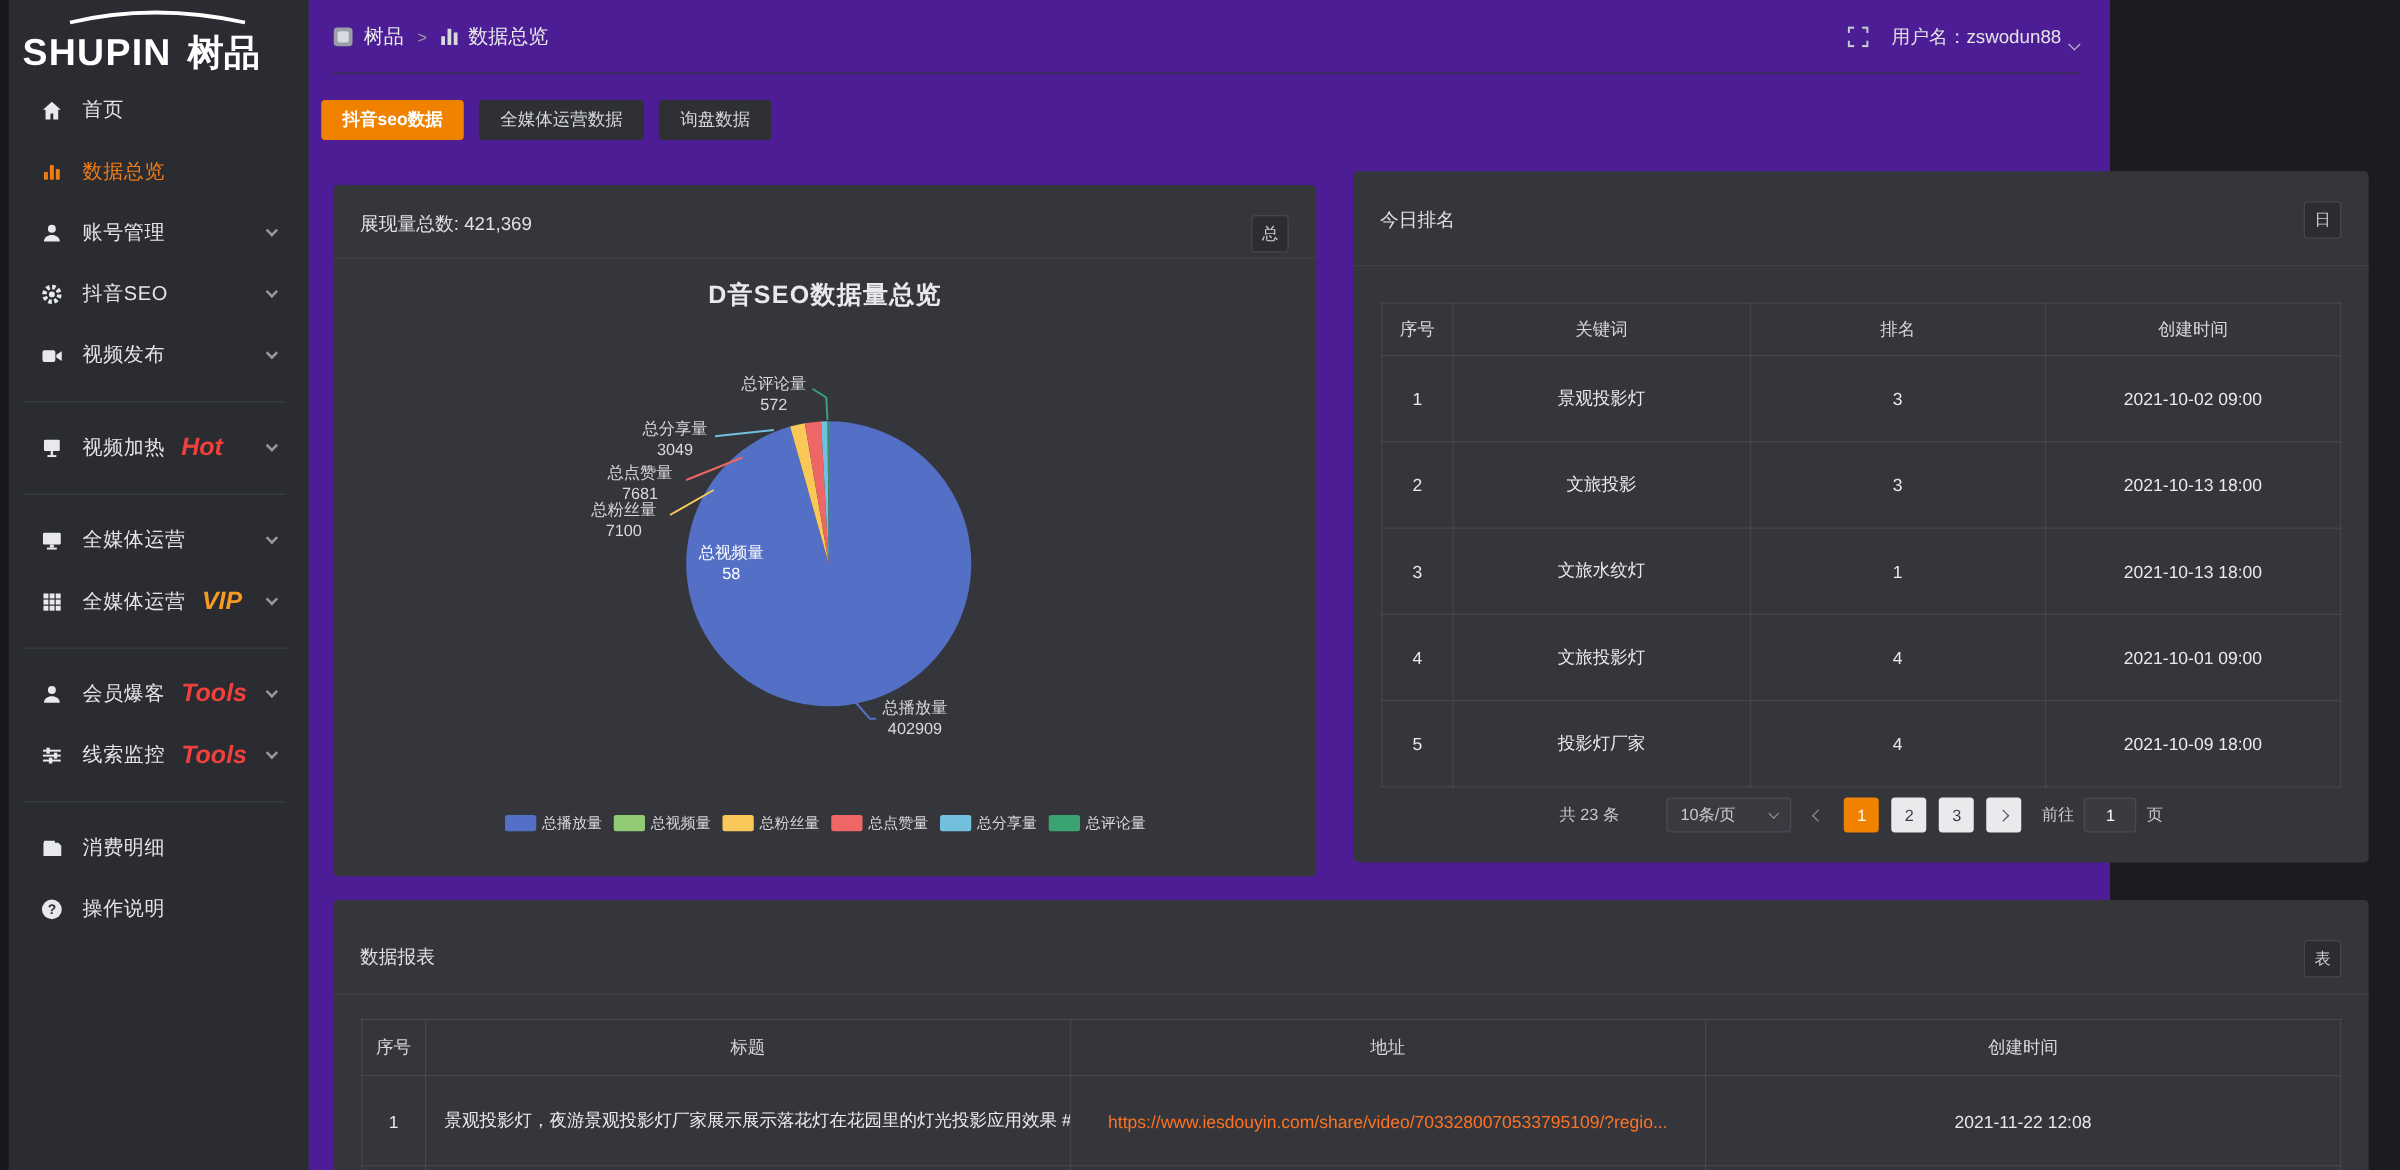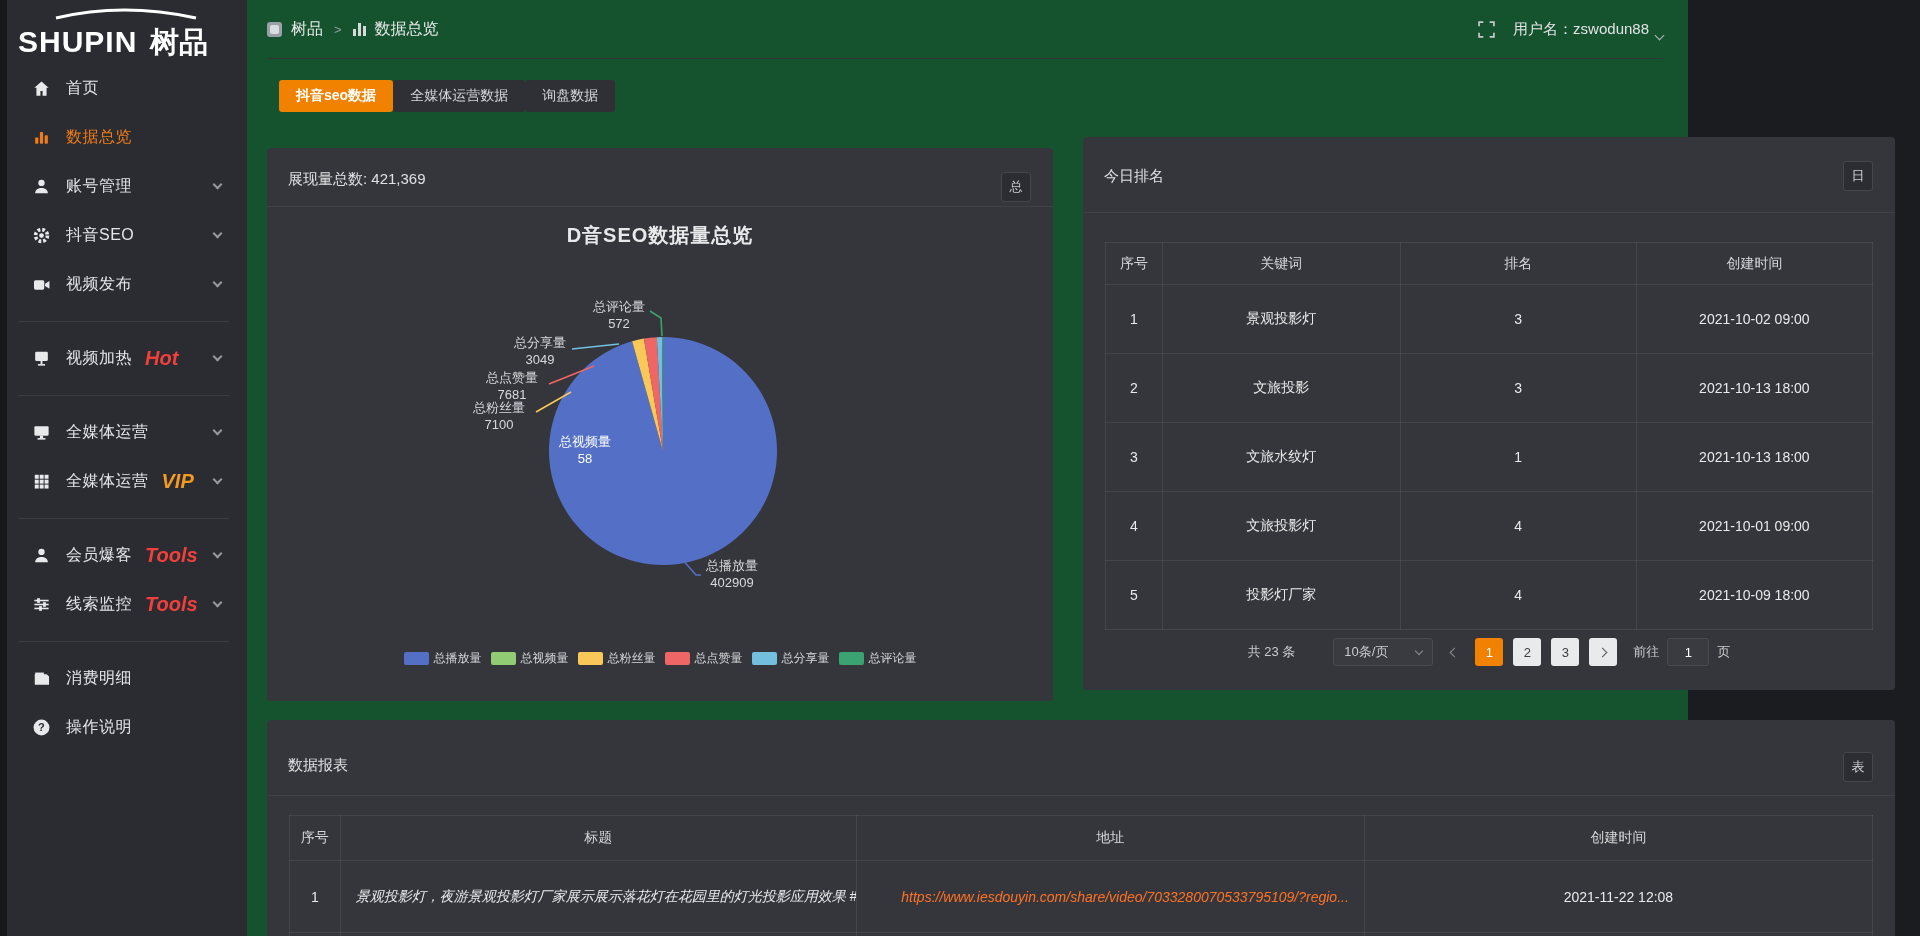--- a/index.html
+++ b/index.html
@@ -1,18 +1,18 @@
 <!DOCTYPE html>
 <html><head>
 <meta charset="utf-8">
 <style>
   * { margin:0; padding:0; box-sizing:border-box; }
   html,body { width:1920px; height:936px; overflow:hidden; background:#1b1c20;
     font-family:"Liberation Sans","DejaVu Sans",sans-serif; }
-  .app { position:relative; width:1688px; height:936px; background:#14532d; }
+  .app { position:relative; width:1688px; height:936px; background:#4c1d95; }
 
   
   .sidebar { position:absolute; left:0; top:0; width:247px; height:936px; background:#2a2c32; }
   .sidebar::before { content:""; position:absolute; left:0; top:0; width:7px; height:936px; background:#17181b; }
   .logo { position:absolute; left:18px; top:8px; width:215px; height:54px; color:#fff; }
   .logo svg { display:block; }
   .menu { position:absolute; left:0; top:64px; right:0; }
   .menu-item { position:relative; height:49px; display:flex; align-items:center; padding-left:32px; cursor:pointer; }
   .mi-icon { width:19px; height:19px; margin-right:15px; color:#e8e9eb; display:flex; align-items:center; }
   .mi-icon svg { width:19px; height:19px; }
@@ -35,21 +35,21 @@
   .bc-ico1::after { content:""; position:absolute; left:3px; top:3px; width:9px; height:9px; background:#d9dde2; border-radius:2px; }
   .bc-sep { color:#9b9ca0; font-size:13px; padding:0 2px; }
   .bc-bars { display:flex; align-items:flex-end; gap:2px; height:14px; }
   .bc-bars i { display:block; width:3px; background:#d8d9db; }
   .topbar-right { display:flex; align-items:center; gap:18px; color:#e2e3e5; font-size:15px; }
   .fs-icon { width:17px; height:17px; cursor:pointer; }
   .user-wrap { display:flex; align-items:flex-end; gap:7px; cursor:pointer; }
   .user-chev { width:7px; height:7px; border-right:1.6px solid #b9babd; border-bottom:1.6px solid #b9babd; transform:rotate(45deg); margin-top:-4px; }
 
   
-  .tabs { position:absolute; left:279px; top:80px; display:flex; }
+  .tabs { position:absolute; left:257px; top:80px; display:flex; gap:12px; }
   .tab { height:32px; padding:0 17px; border:none; border-radius:3px; font-size:14px; cursor:pointer;
     background:#2e3036; color:#d6d7d9; font-family:inherit; }
   .tab.active { background:#f08200; color:#fff; font-weight:bold; }
 
   
   .panel { position:absolute; background:#35363b; border-radius:4px; }
   .panel-left  { left:267px; top:137px; width:786px; height:553px;margin-top:11px; }
   .panel-right { left:1083px; top:137px; width:812px; height:553px; }
   .panel-bottom{ left:267px; top:720px; width:1628px; height:260px; overflow:hidden; }
   .p-title { position:absolute; left:21px; font-size:15px; color:#e0e1e3; }
@@ -71,21 +71,21 @@
   
   table { width:100%; border-collapse:collapse; table-layout:fixed;padding-left:16px; }
   th, td { border:1px solid rgba(255,255,255,0.08); font-weight:normal; }
   th { color:#d6d7d9; font-size:14px; height:42px; text-align:center; }
   td { color:#e9eaeb; font-size:14px; text-align:center; }
   .rank-table-wrap { position:absolute; left:22px; right:22px; top:105px; }
   .rank-table-wrap td { height:69px; }
   .report-table-wrap { position:absolute; left:22px; right:22px; top:95px; }
   .report-table-wrap th { height:45px; }
   .report-table-wrap td { height:72px; }
-  td.c-left { text-align:right; padding:0 15px; white-space:nowrap; overflow:hidden;font-style:italic; }
+  td.c-left { text-align:center; padding:0 15px; white-space:nowrap; overflow:hidden; }
   .link { color:#ff7224; cursor:pointer; }
 
   
   .pagination { position:absolute; left:0; right:0; top:500px; height:30px; display:flex; align-items:center;
     justify-content:center; gap:10px; font-size:13px; color:#c9cacc; }
   .pg-total { margin-right:4px; }
   .pg-select { width:100px; height:28px; background:#3a3b41; border:1px solid #4a4b52; border-radius:3px;
     display:flex; align-items:center; justify-content:space-between; padding:0 10px; cursor:pointer;margin-left:24px; }
   .pg-select-chev { width:6px; height:6px; border-right:1.5px solid #8f9094; border-bottom:1.5px solid #8f9094;
     transform:rotate(45deg); margin-top:-3px; }

